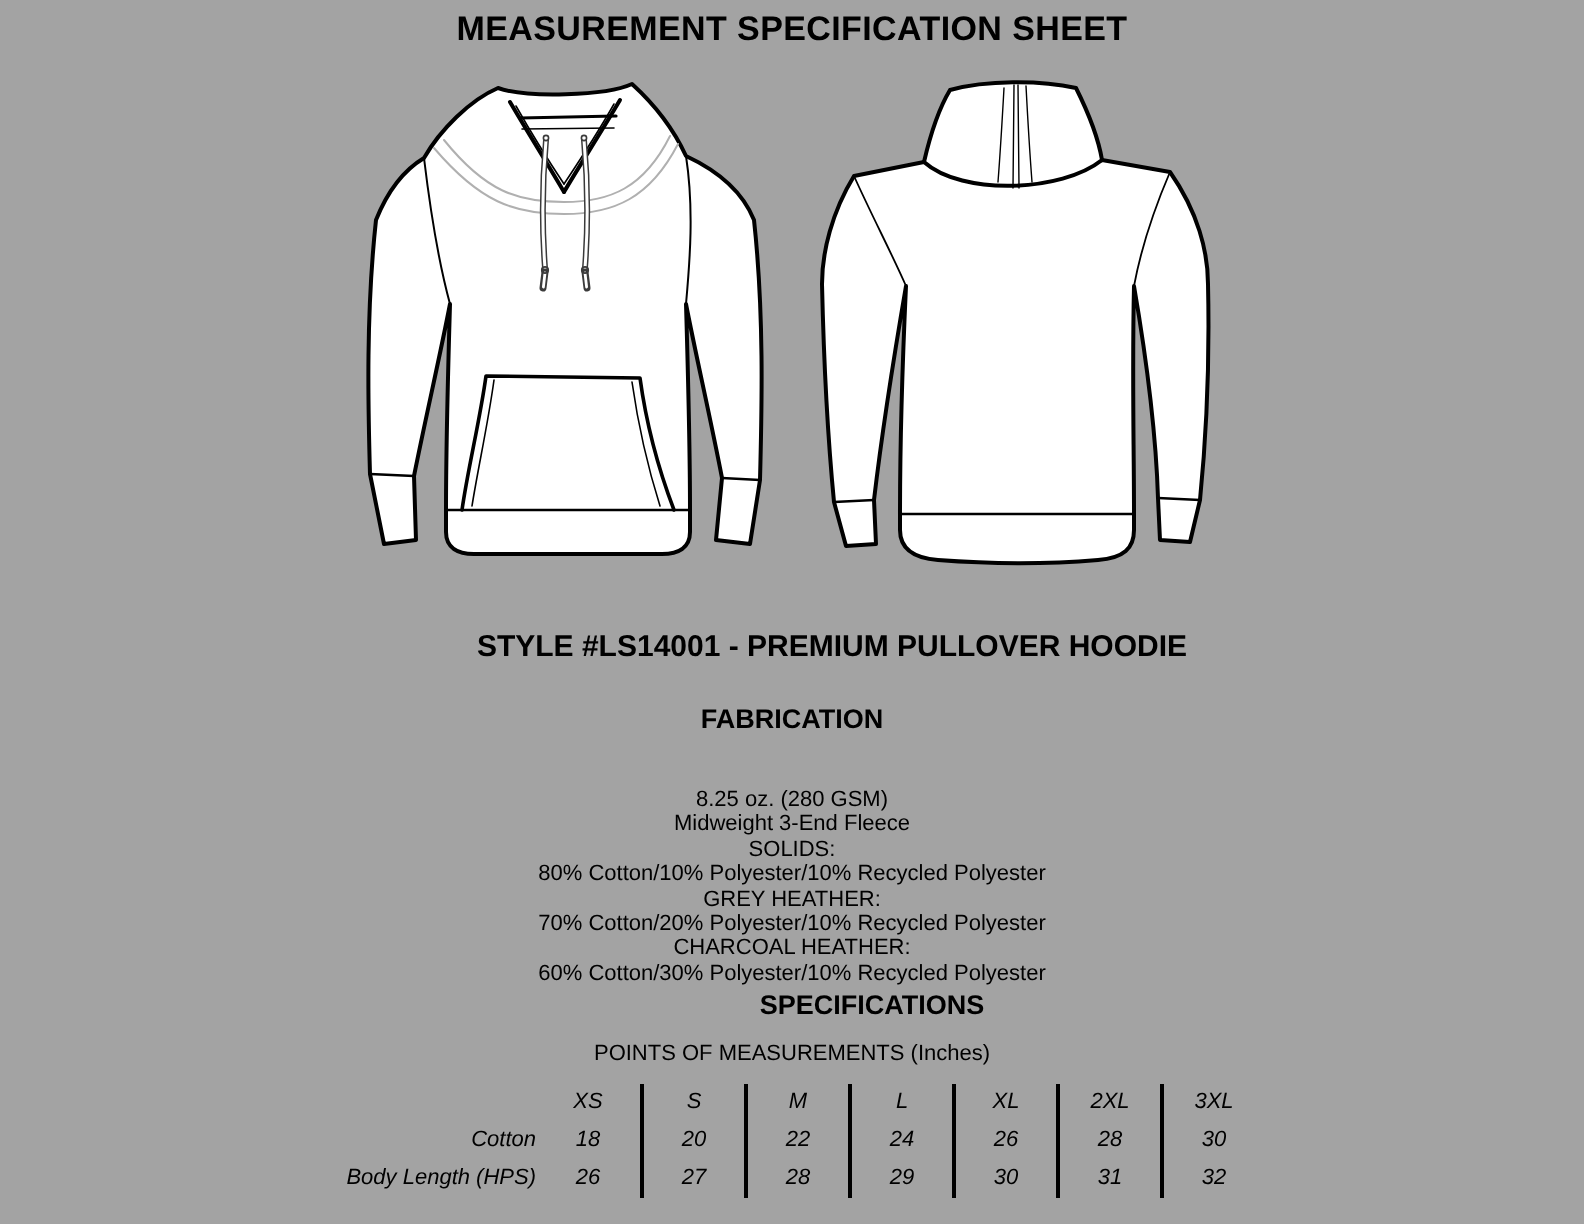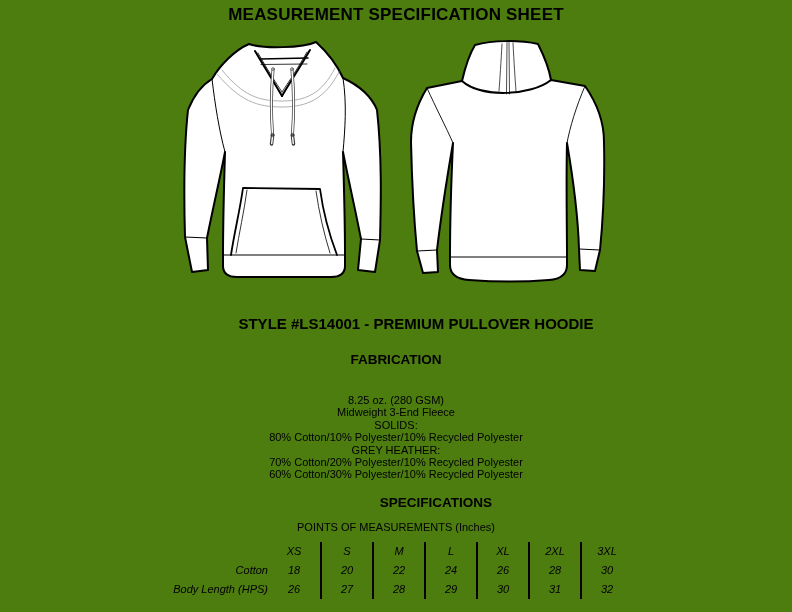--- a/index.html
+++ b/index.html
@@ -1,17 +1,17 @@
 <!DOCTYPE html>
 <html><head>
 <meta charset="utf-8">
 <style>
   html,body { margin:0; padding:0; background:#ffffff; }
   .page {
-    position:relative; width:792px; height:612px; background:#4d7c0f;
+    position:relative; width:792px; height:612px; background:#a3a3a3;
     font-family:"Liberation Sans","DejaVu Sans",sans-serif; color:#000;
     overflow:hidden;
   }
   .centered { position:absolute; left:0; width:100%; text-align:center; }
   .page-title { top:5px; font-size:17px; font-weight:bold; letter-spacing:.2px; }
   .style-heading { top:315px; font-size:15px; font-weight:bold;padding-left:20px; }
   .fab-heading { top:352px; font-size:13.5px; font-weight:bold; }
   .fab-lines { top:374px; font-size:11px; line-height:12.4px;margin-top:20px; }
   .spec-heading { top:495px; font-size:13.5px; font-weight:bold;padding-left:40px; }
   .points-line { top:521px; font-size:11px; }
@@ -147,20 +147,21 @@
 
   <div class="centered fab-heading">FABRICATION</div>
 
   <div class="centered fab-lines">
     <div>8.25 oz. (280 GSM)</div>
     <div>Midweight 3-End Fleece</div>
     <div>SOLIDS:</div>
     <div>80% Cotton/10% Polyester/10% Recycled Polyester</div>
     <div>GREY HEATHER:</div>
     <div>70% Cotton/20% Polyester/10% Recycled Polyester</div>
+    <div>CHARCOAL HEATHER:</div>
     <div>60% Cotton/30% Polyester/10% Recycled Polyester</div>
   </div>
 
   <div class="centered spec-heading">SPECIFICATIONS</div>
   <div class="centered points-line">POINTS OF MEASUREMENTS (Inches)</div>
 
   <div class="spec-table">
     <div class="t-col label-col">
       <div class="t-cell"></div>
       <div class="t-cell">Cotton</div>

